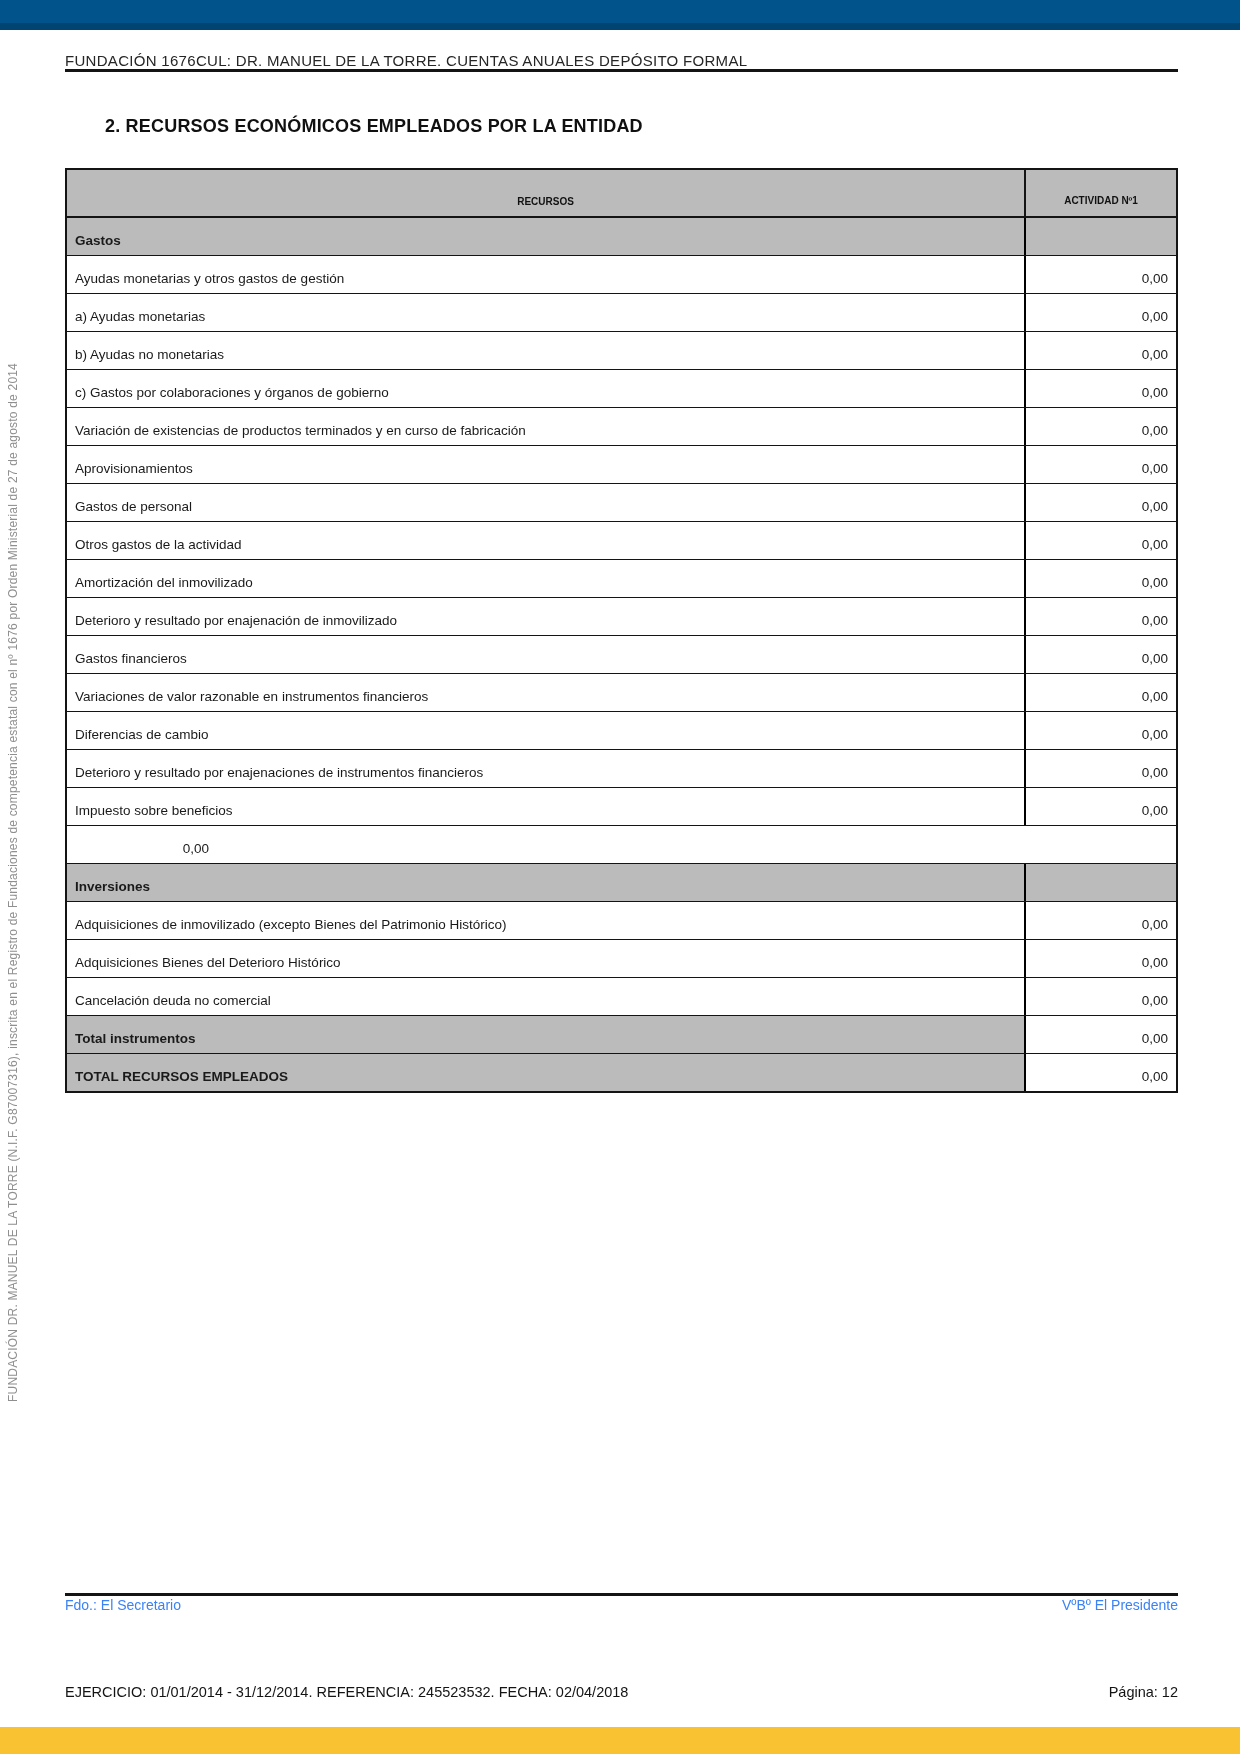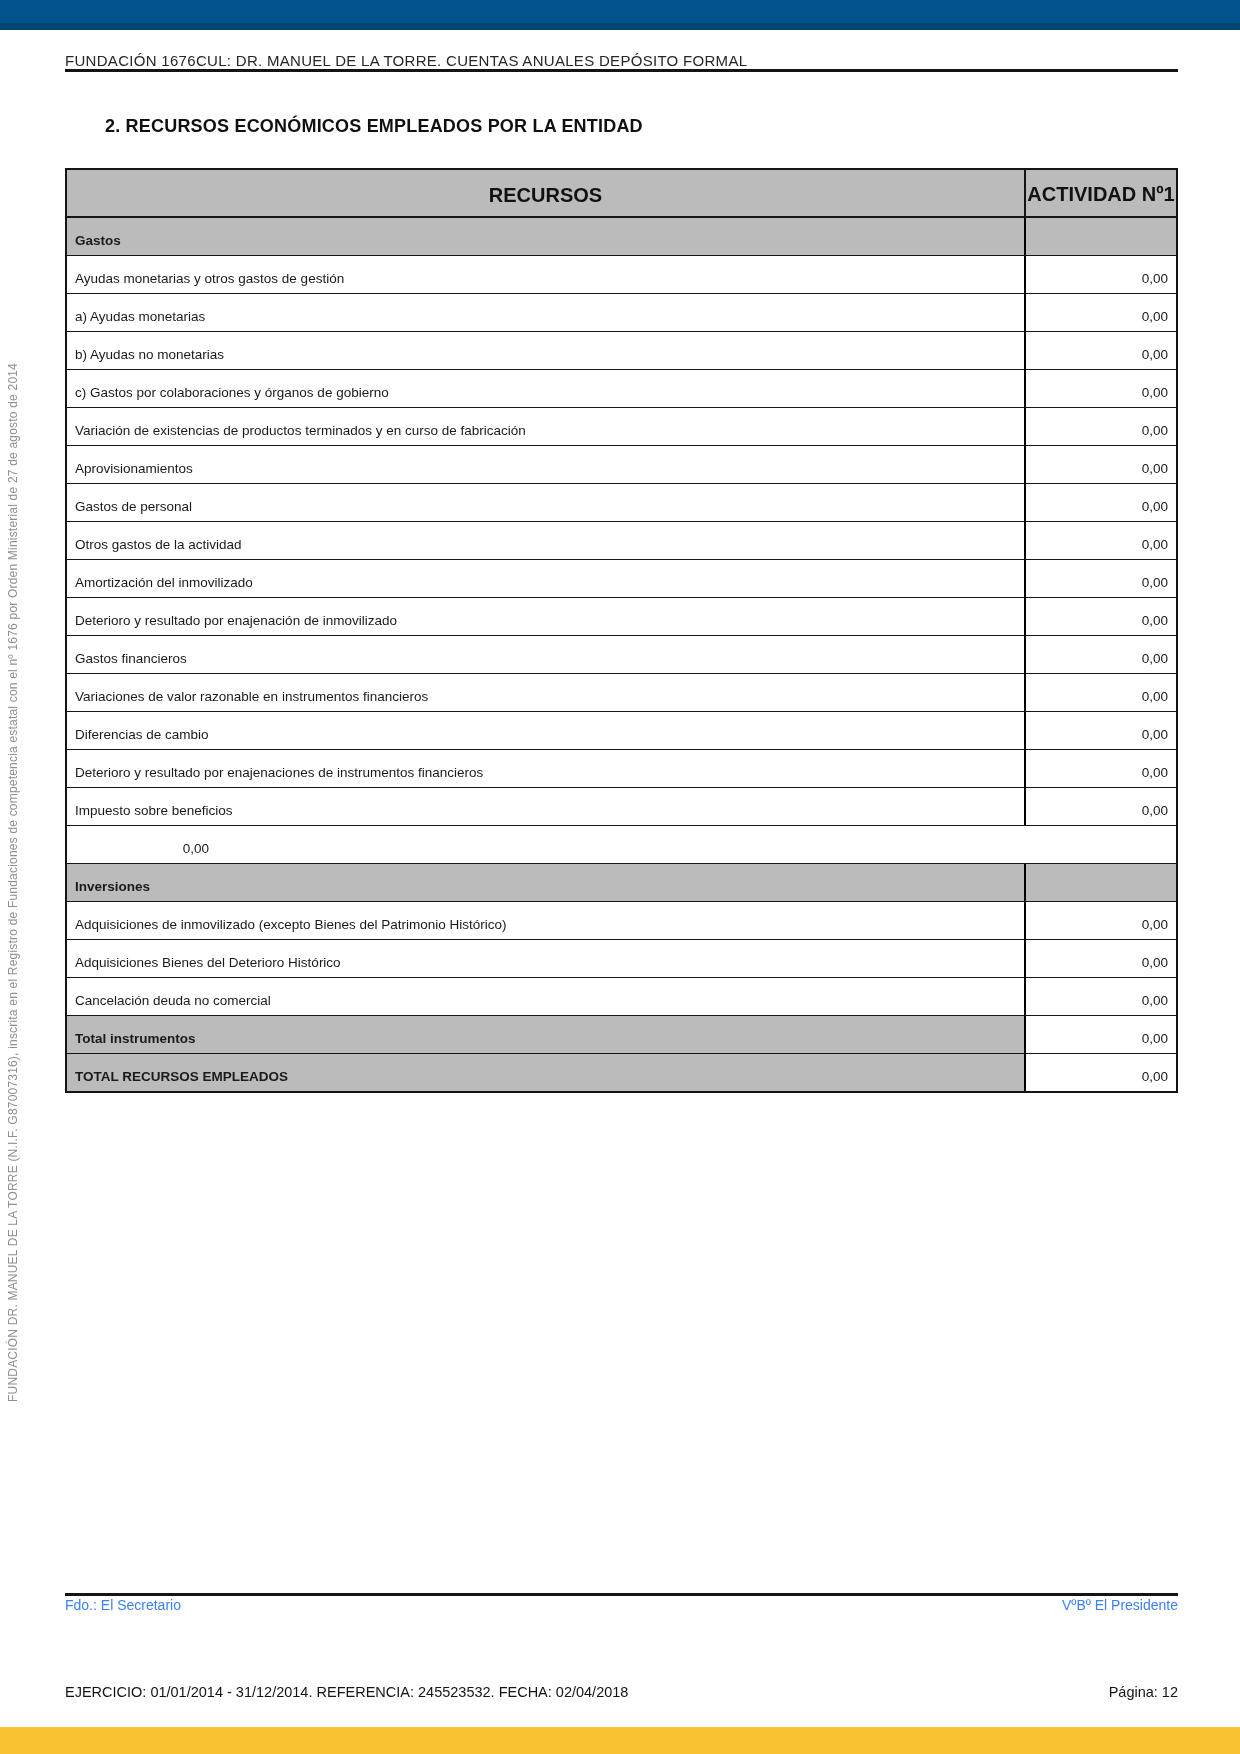--- a/index.html
+++ b/index.html
@@ -19,21 +19,21 @@
   .doc-title{
     position:absolute;left:65px;top:116px;width:1113px;
     font-size:18px;font-weight:bold;letter-spacing:.2px;color:#101010;margin-left:40px;
   }
   .res-table{
     position:absolute;left:65px;top:168px;width:1113px;box-sizing:border-box;
     border:2px solid #141414;font-size:13.5px;
   }
   .thead{
     display:flex;height:46px;background:var(--table-gray,#BBBBBB);
-    border-bottom:1px solid #141414;font-weight:bold;font-size:20px;color:#111;
+    border-bottom:1px solid #141414;font-weight:bold;font-size:10px;color:#111;
   }
   .th-label{
     flex:1;display:flex;align-items:flex-end;justify-content:center;
     padding-bottom:9px;border-right:2px solid #141414;
   }
   .th-value{
     width:150px;display:flex;align-items:flex-end;justify-content:center;
     padding-bottom:10px;
   }
   .row{display:flex;height:37px;border-top:1px solid #141414;background:#fff;}

